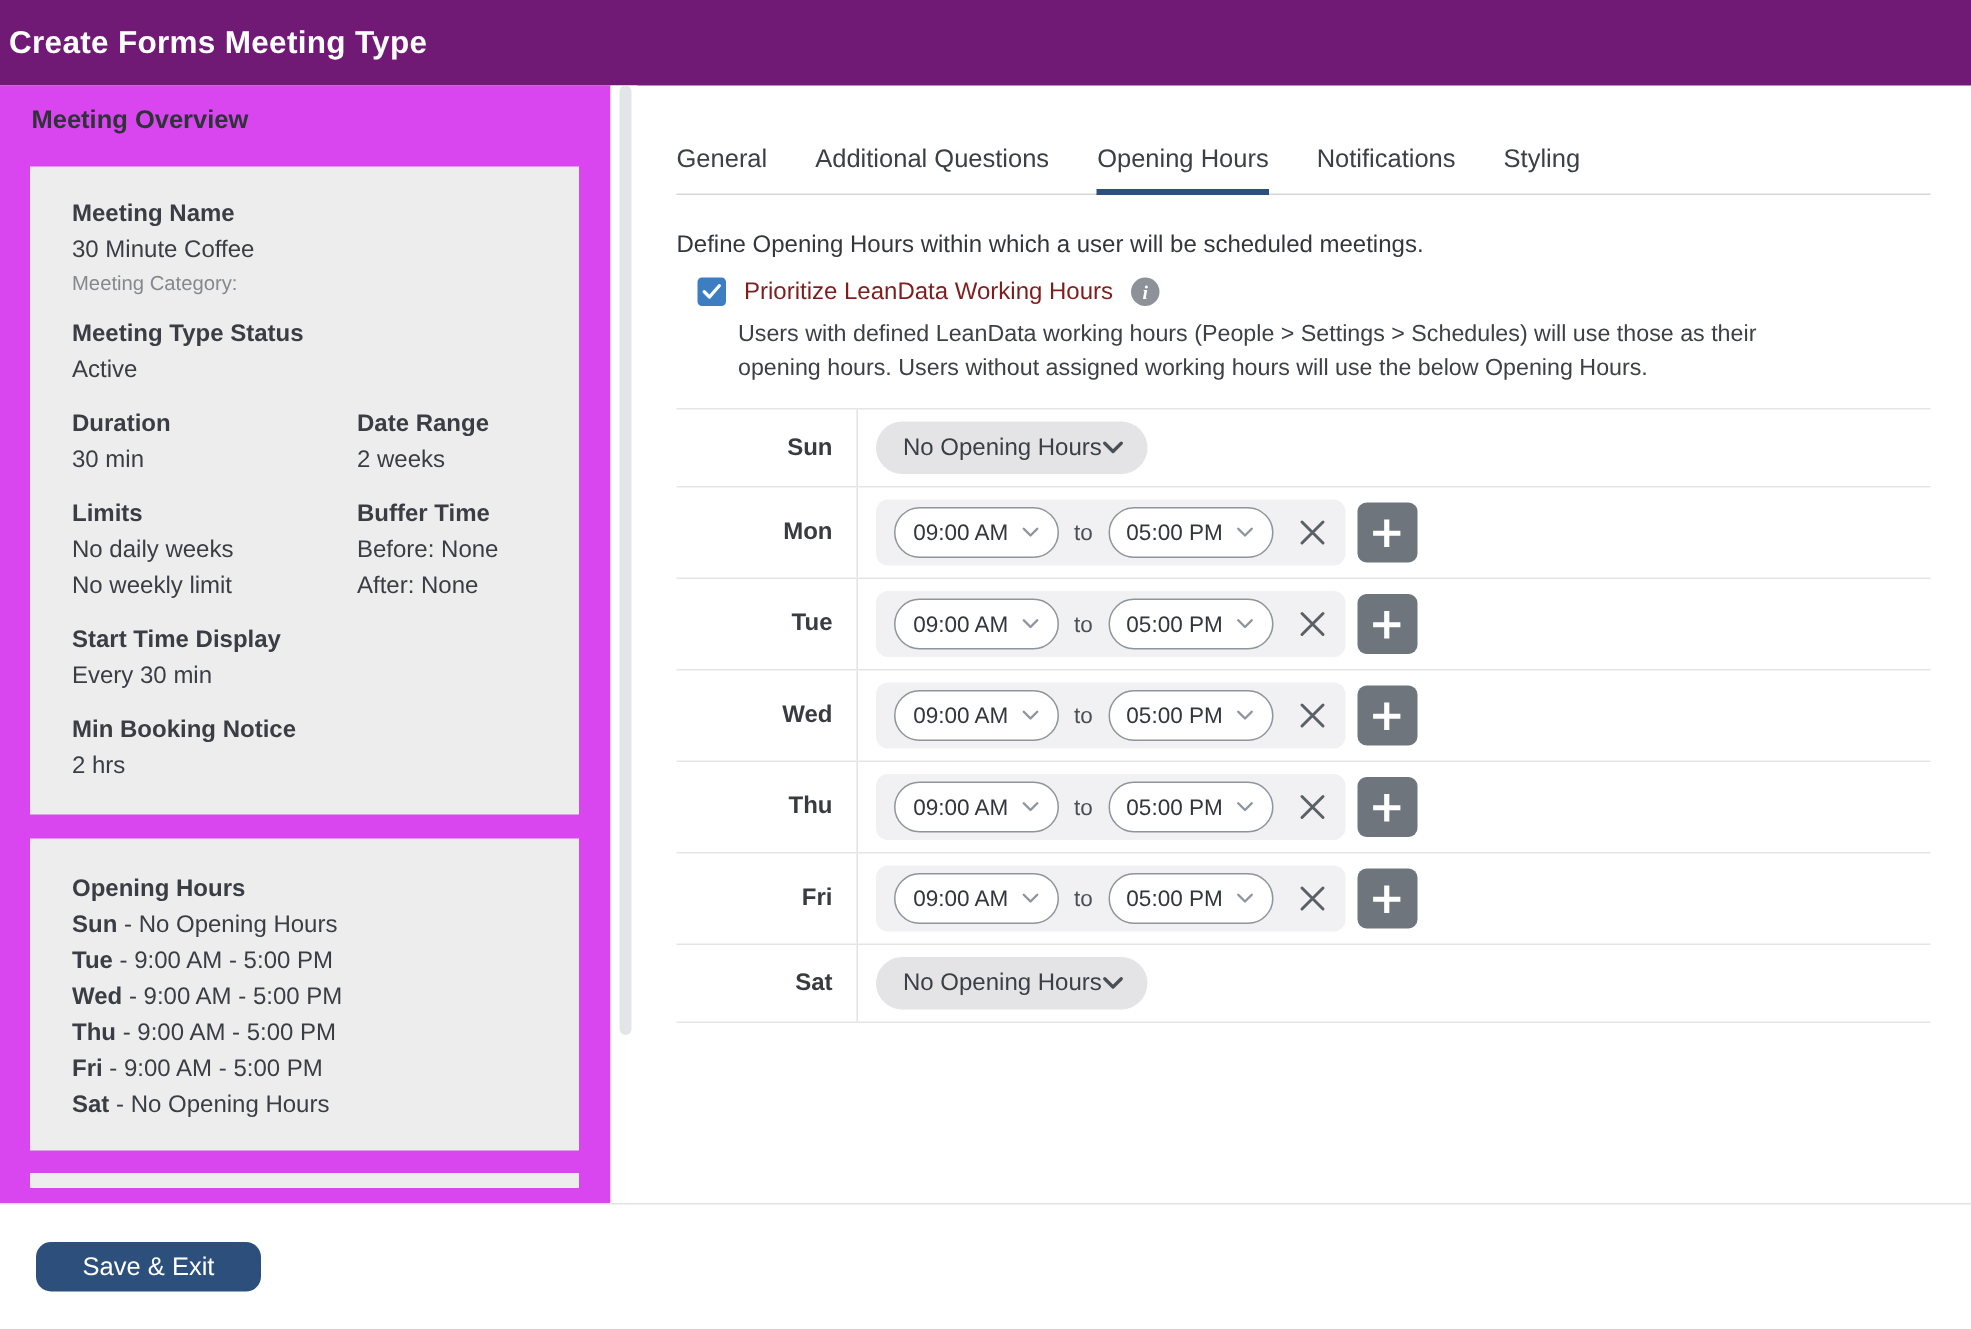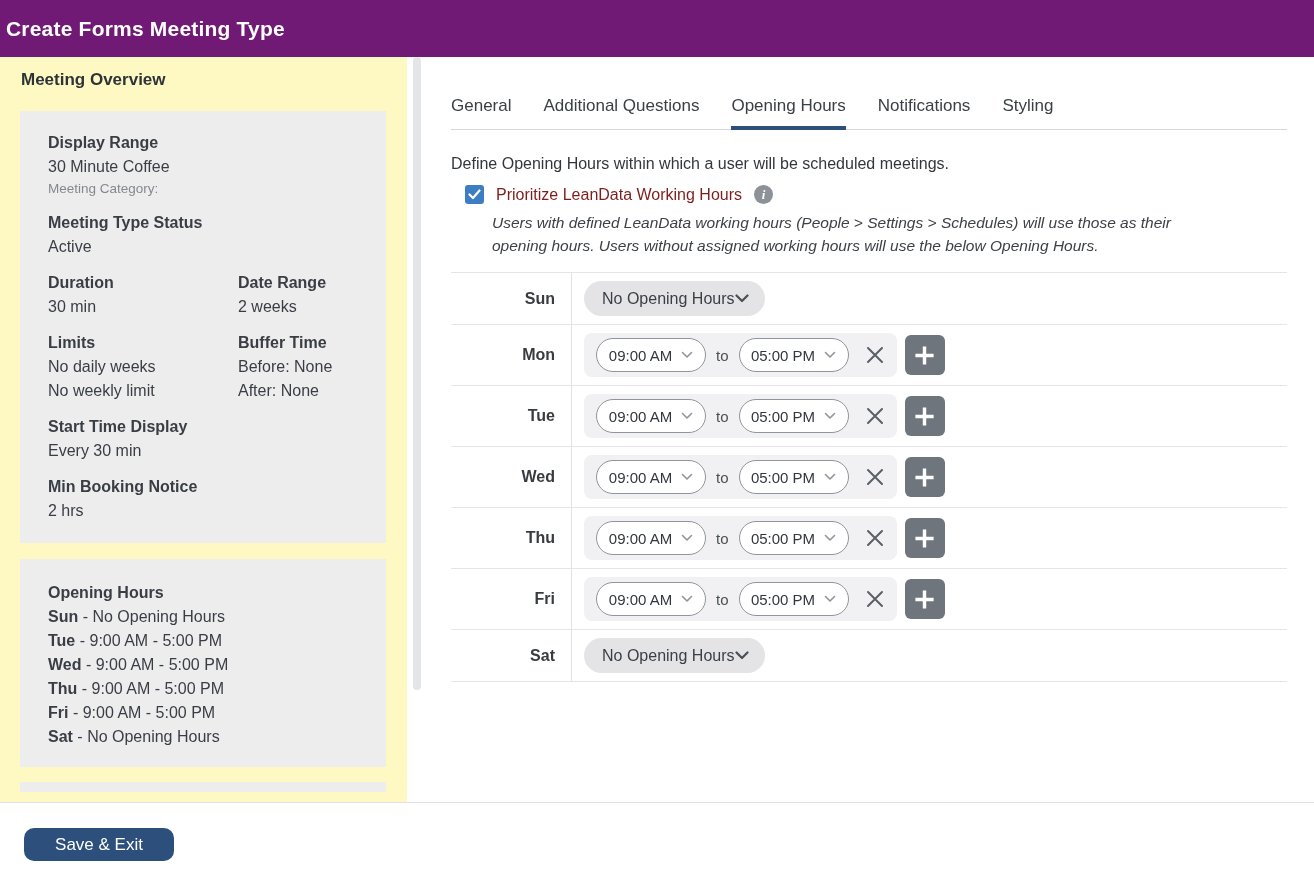--- a/index.html
+++ b/index.html
@@ -10,21 +10,21 @@
     font-family:"Liberation Sans","DejaVu Sans",sans-serif;
   }
   
   .header { height:57px; background:#701a75; display:flex; align-items:center; padding:0 6px; }
   .header-title { color:#fff; font-size:21px; font-weight:bold; letter-spacing:.2px; }
 
   
   .body-row { display:flex; height:745px; }
 
   
-  .sidebar { width:407px; flex:none; background:#fef9c3; padding-top:13px; }
+  .sidebar { width:407px; flex:none; background:#d946ef; padding-top:13px; }
   .sidebar-title { font-size:17px; font-weight:bold; color:#2e3338; margin:0 0 21px 21px; }
   .card { background:#ededee; width:366px; margin-left:20px; }
   .card.overview { padding:20px 20px 8px 28px; }
   .section { display:flex; margin-bottom:12px; }
   .cell.c0 { width:190px; flex:none; }
   .lbl { font-weight:bold; font-size:16px; line-height:24px; color:#3a3e44; }
   .val { font-size:16px; line-height:24px; color:#3a3e44; }
   .sub { font-size:13.5px; line-height:20px; color:#85898e; }
   .card.hours { margin-top:16px; padding:22px 20px 18px 28px; }
   .hours-title { font-weight:bold; font-size:16px; line-height:24px; color:#3a3e44; }
@@ -43,21 +43,21 @@
   .tab.active::after { content:""; position:absolute; left:0; right:0; bottom:-1px; height:4px; background:#2c4f7c; }
 
   .desc { margin-top:25px; font-size:16px; color:#33373c; }
 
   .check-row { margin-top:12px; display:flex; align-items:center; gap:12px; padding-left:14px; }
   .checkbox { width:19px; height:19px; background:#3d7ec2; border-radius:3px; display:flex; align-items:center; justify-content:center; flex:none; cursor:pointer; }
   .check-label { font-size:16px; color:#7f1d1d; }
   .info-icon { width:19px; height:19px; border-radius:50%; background:#8d9298; color:#fff;
     display:flex; align-items:center; justify-content:center; font-size:13px; font-weight:bold;
     font-style:italic; font-family:"Liberation Serif","DejaVu Serif",serif; }
-  .note { margin:7px 0 0 41px; font-style:italic; font-size:15.5px; line-height:23px; color:#3d4146; max-width:740px; }
+  .note { margin:7px 0 0 41px; font-size:15.5px; line-height:23px; color:#3d4146; max-width:740px; }
 
   
   .schedule { margin-top:15px; border-top:1px solid #e5e5e7; }
   .srow { display:flex; align-items:center; border-bottom:1px solid #e5e5e7; }
   .srow.none { height:52px; }
   .srow.range { height:61px; }
   .day-cell { width:121px; flex:none; align-self:stretch; display:flex; align-items:center; justify-content:flex-end;
     padding-right:16px; border-right:1px solid #e2e2e4; font-weight:bold; font-size:16px; color:#383c41; }
   .content-cell { display:flex; align-items:center; padding-left:12px; }
   .pill-select { height:35px; background:#e4e4e7; border-radius:17.5px; display:flex; align-items:center; 
@@ -85,21 +85,21 @@
   <span class="header-title">Create Forms Meeting Type</span>
 </div>
 
 <div class="body-row">
 
   <div class="sidebar">
     <div class="sidebar-title">Meeting Overview</div>
     <div class="card overview">
         <div class="section">
           <div class="cell c0">
-            <div class="lbl">Display Range</div>
+            <div class="lbl">Meeting Name</div>
             <div class="val">30 Minute Coffee</div>
             <div class="sub">Meeting Category:</div>
           </div>
         </div>
         <div class="section">
           <div class="cell c0">
             <div class="lbl">Meeting Type Status</div>
             <div class="val">Active</div>
           </div>
         </div>

